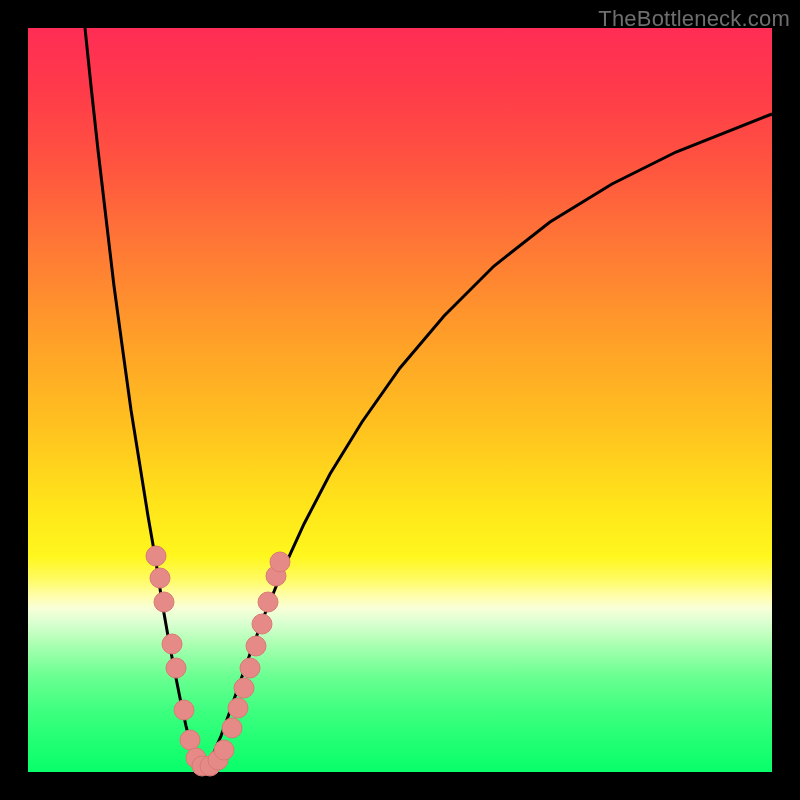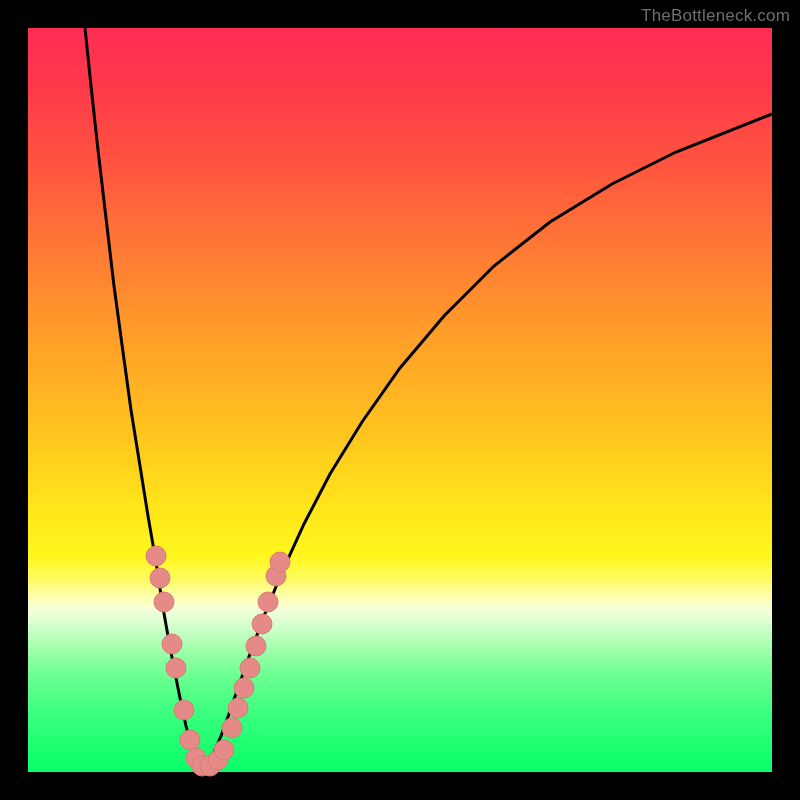--- a/index.html
+++ b/index.html
@@ -39,21 +39,21 @@
       #3cff7e 92%,
       #1aff70 97%,
       #08ff6a 100%
     );
   }
   .watermark {
     position: absolute;
     top: 6px;
     right: 10px;
     color: #6e6e6e;
-    font-size: 17px;
+    font-size: 22px;
     font-weight: 500;
     letter-spacing: 0.2px;
     z-index: 5;
     margin-left: 40px;
   }
   svg.curves {
     position: absolute;
     left: 0;
     top: 0;
     width: 744px;

